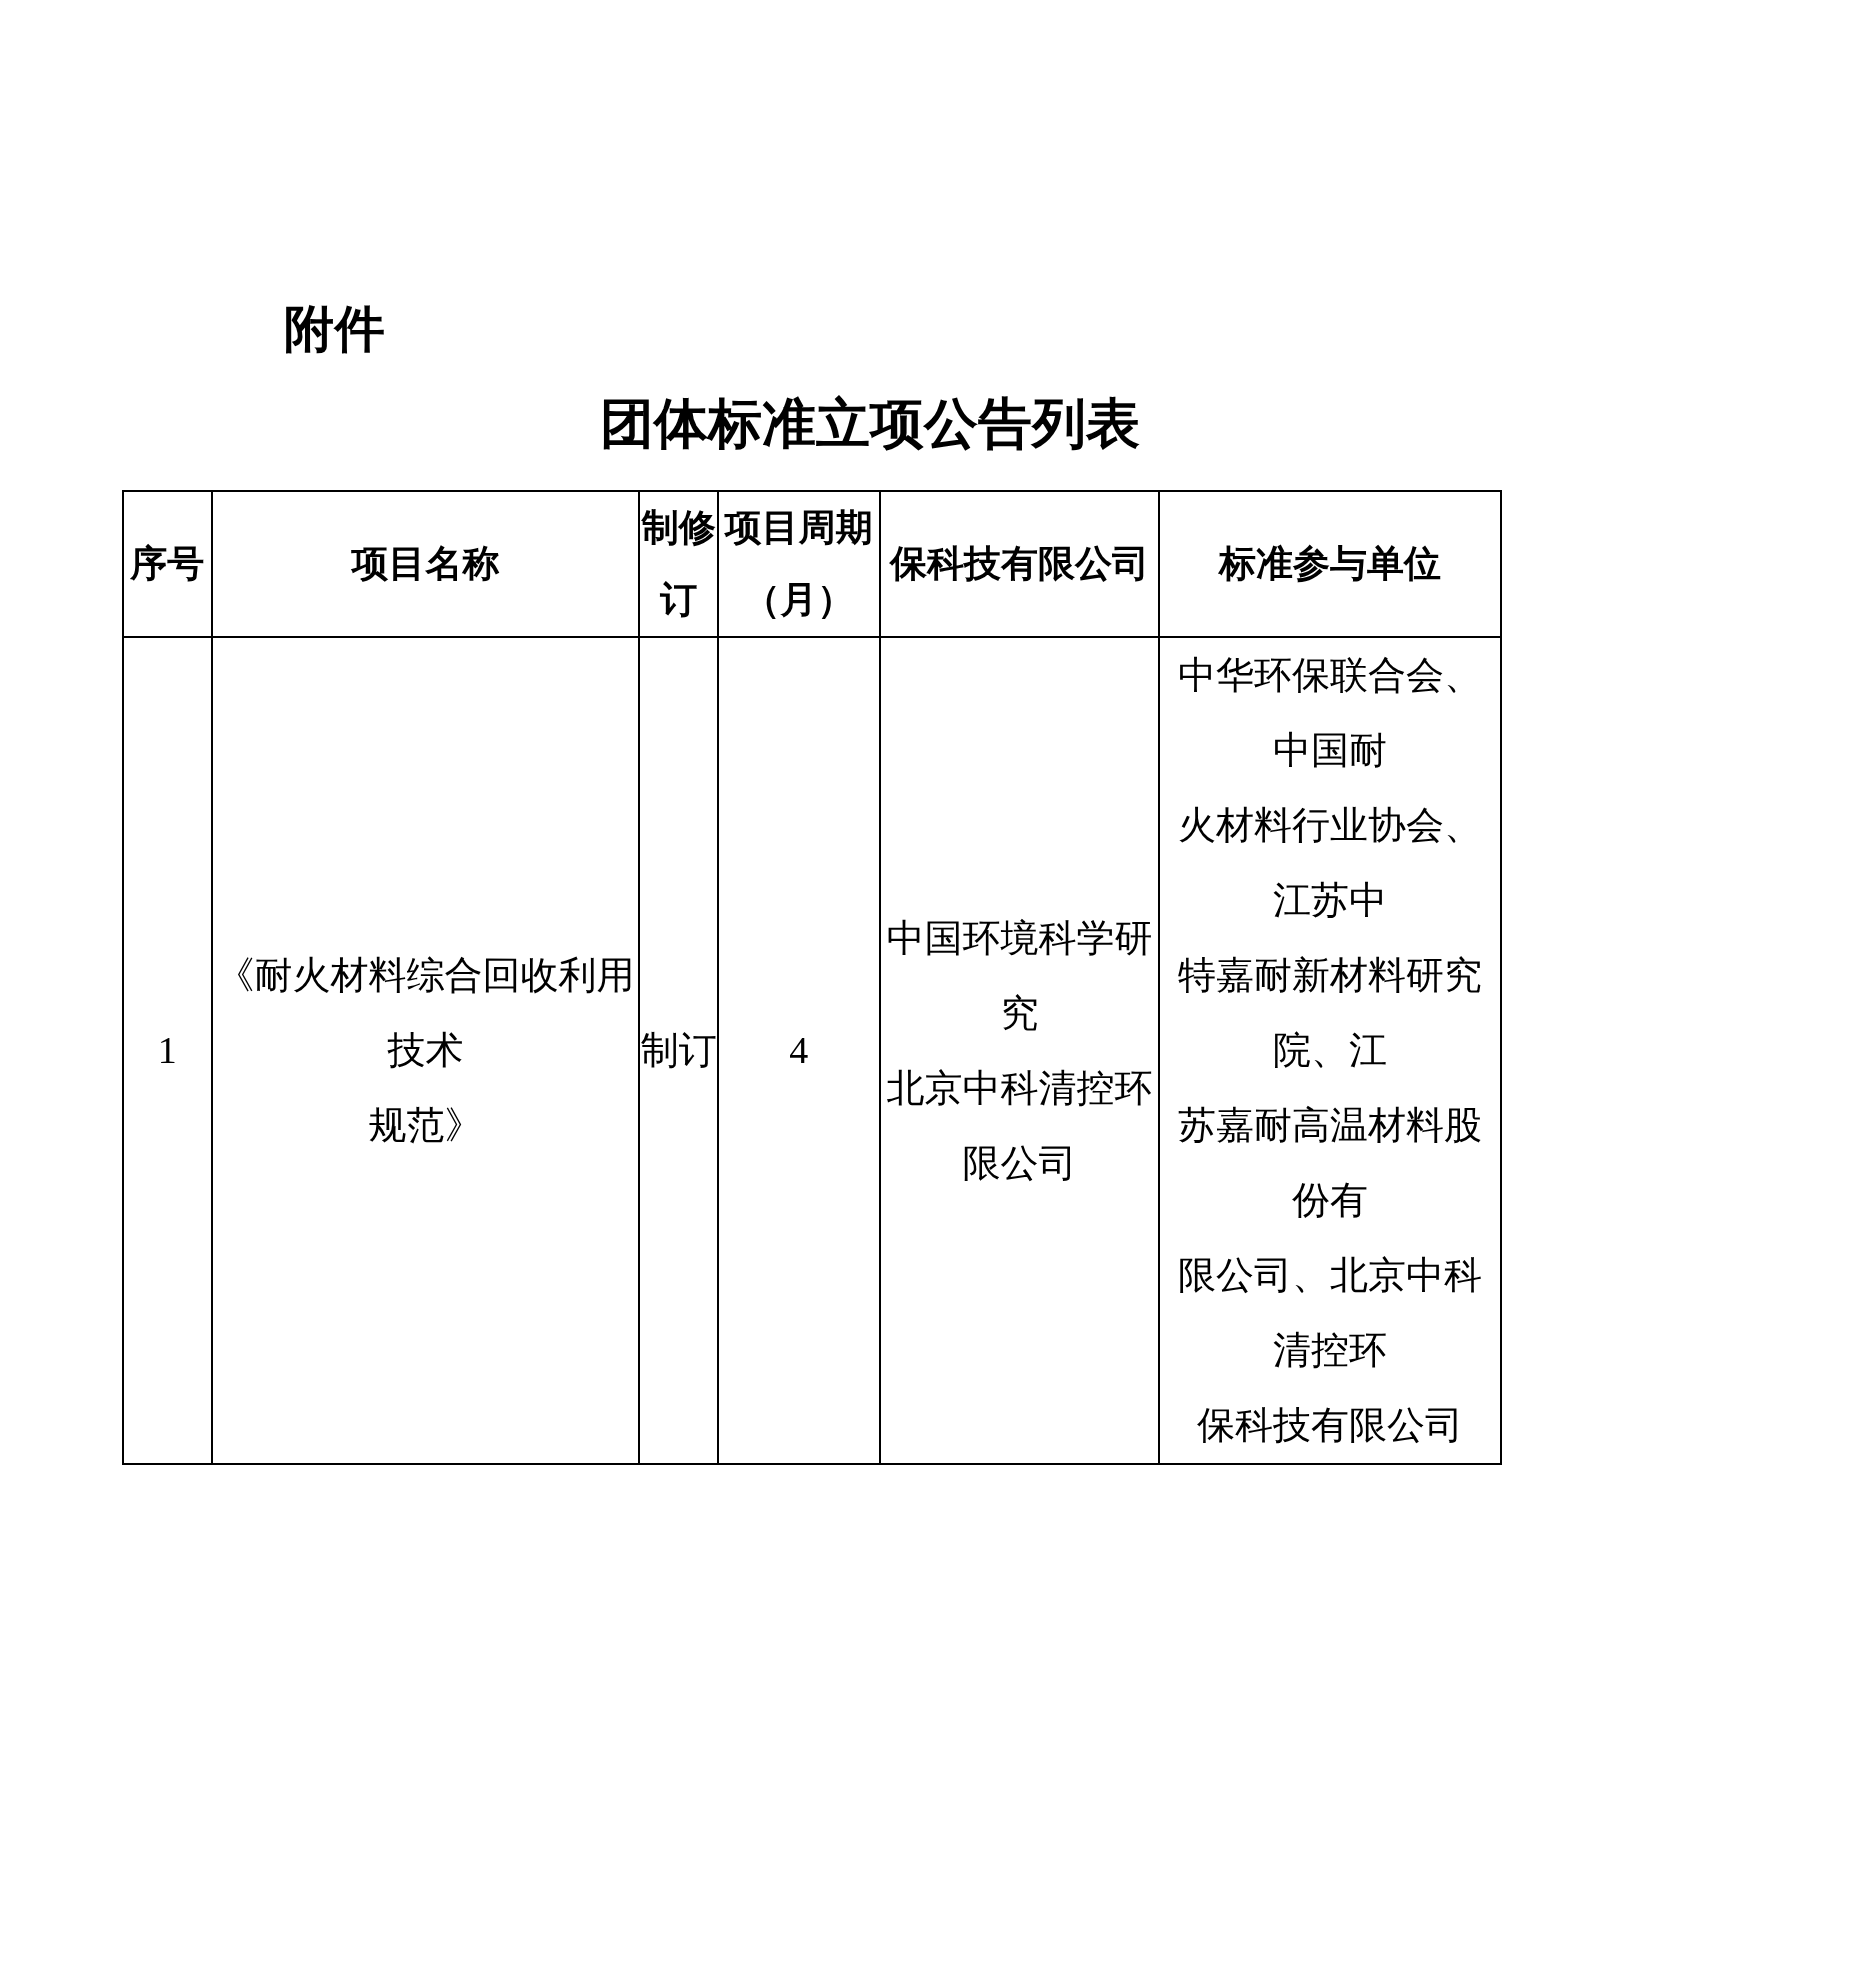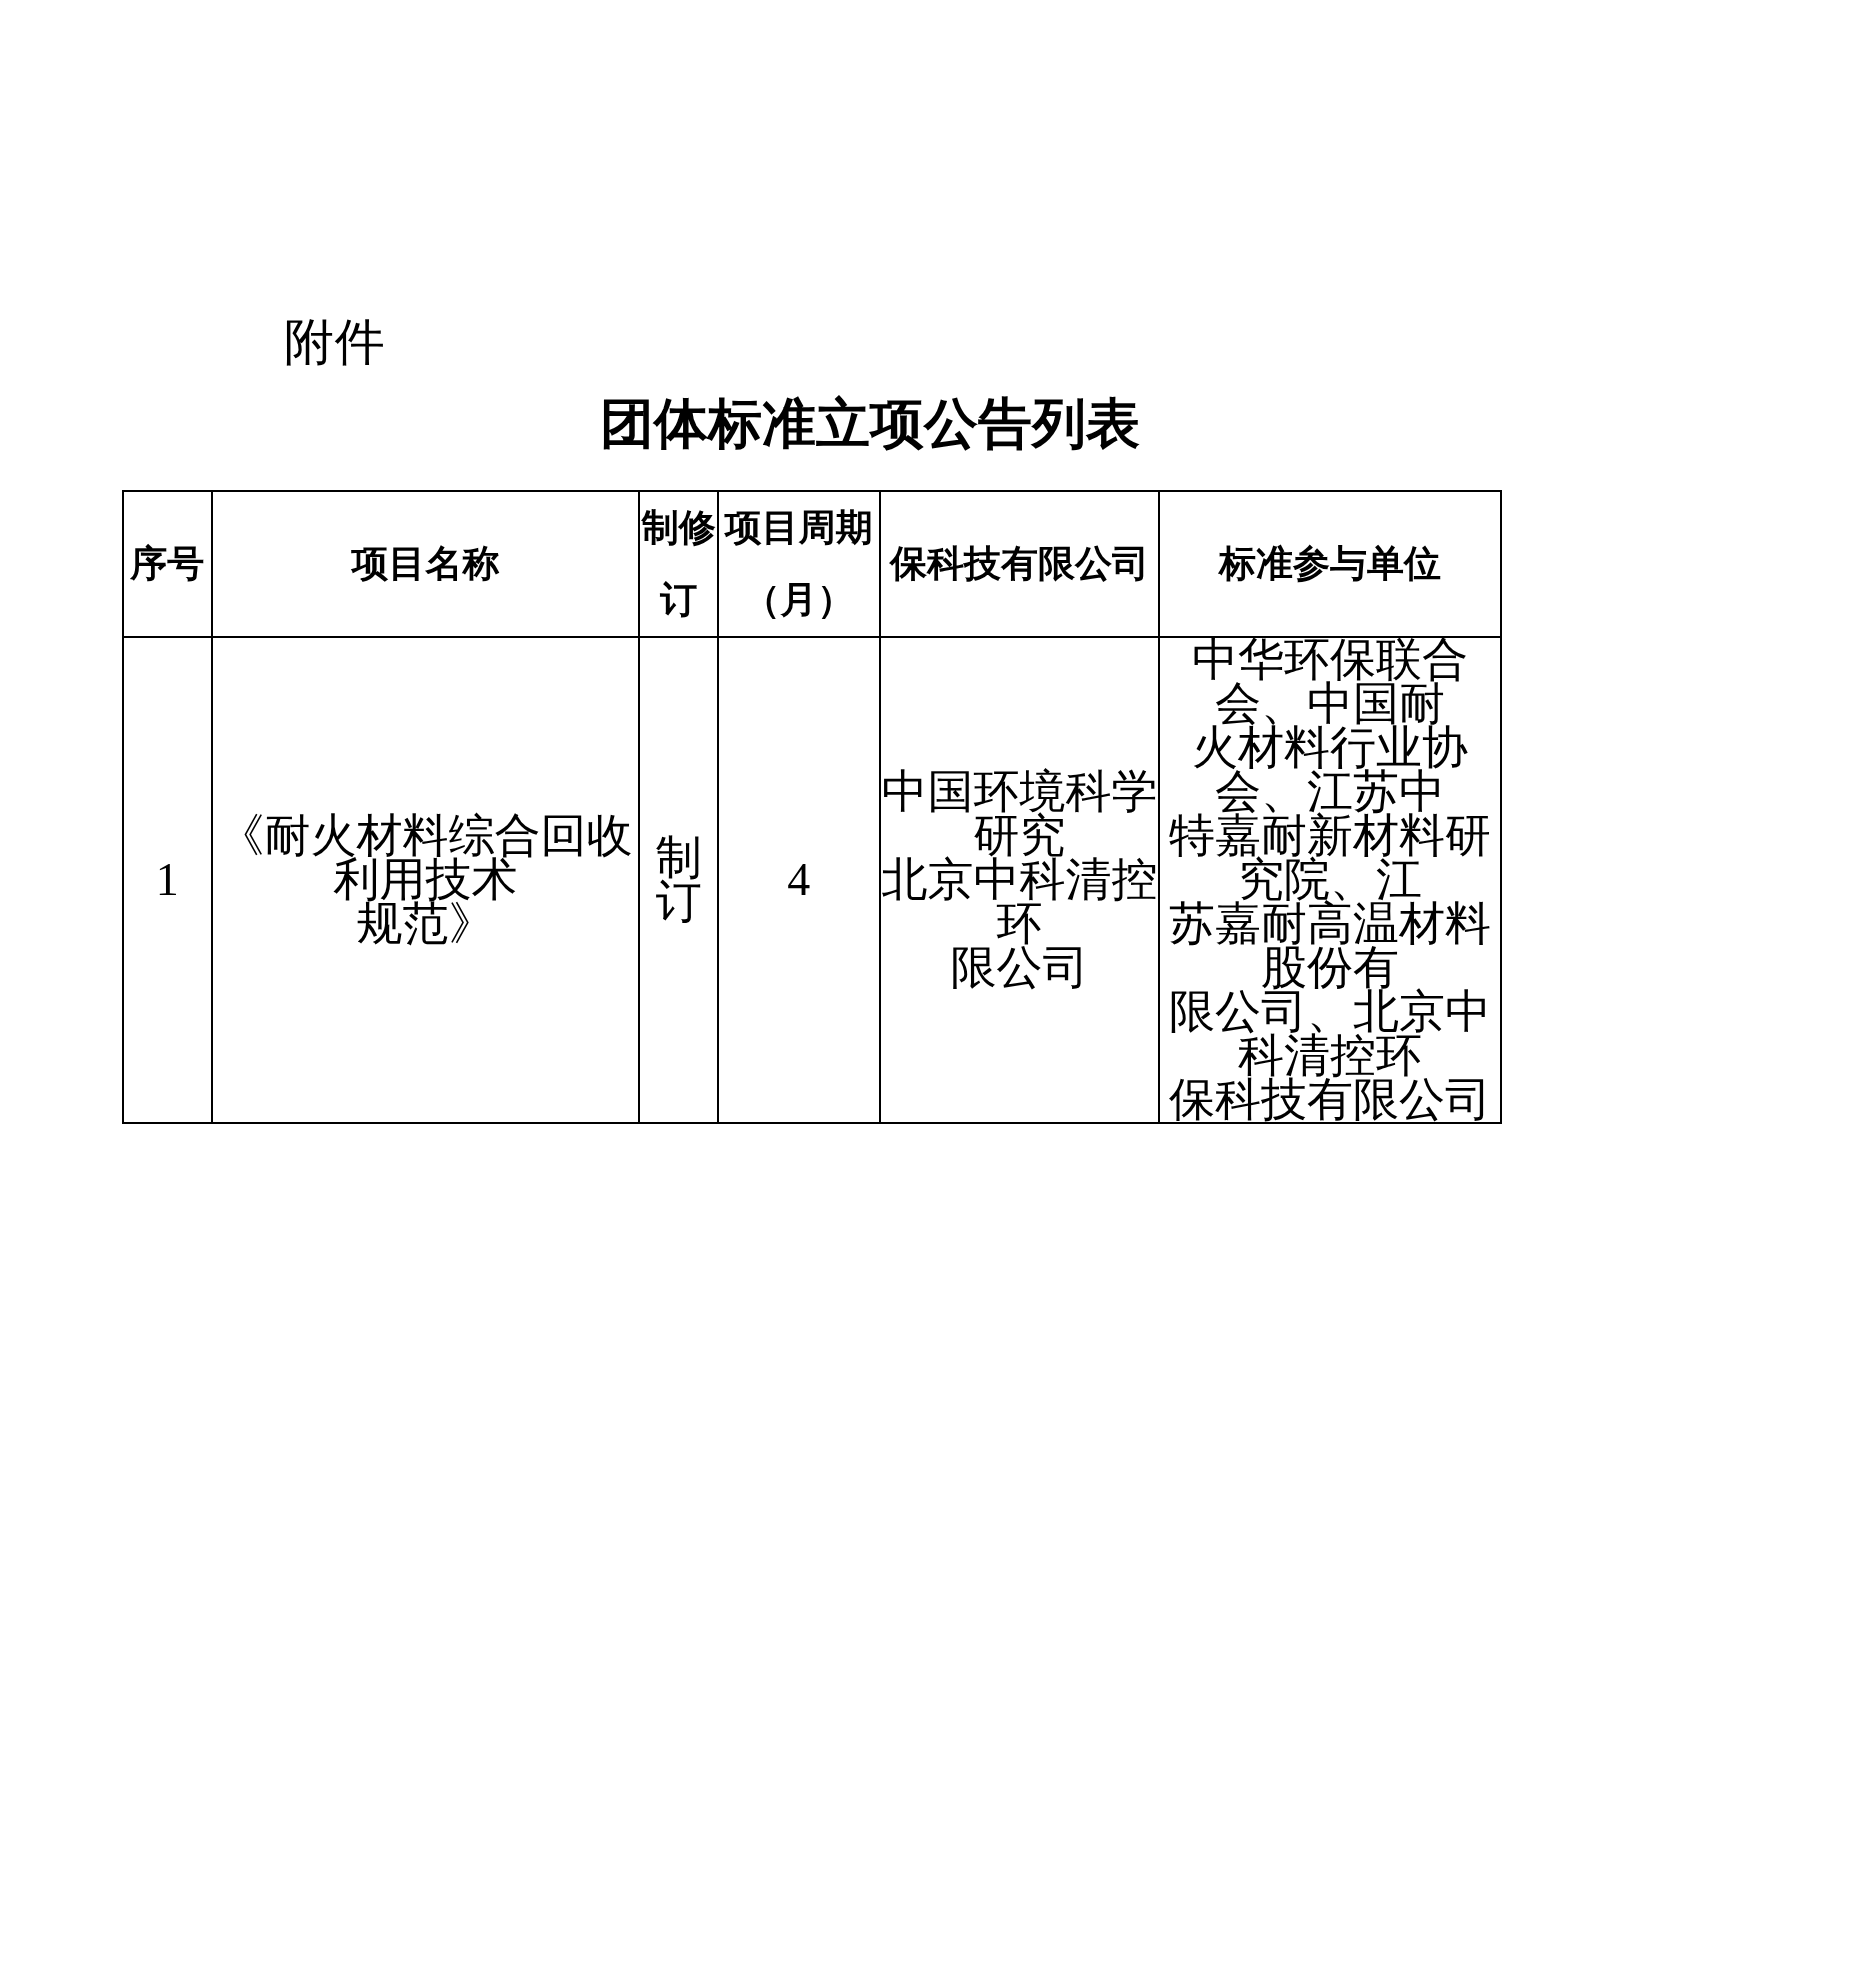--- a/index.html
+++ b/index.html
@@ -7,23 +7,23 @@
   body {
     position: relative;
     width: 1872px;
     height: 2647px;
     color: #000000;
     font-family: "Liberation Serif", "DejaVu Serif", serif;
   }
   .attachment-label {
     position: absolute;
     left: 284px;
-    top: 309px;
+    top: 296px;
     font-size: 50px;
-    font-weight: normal;
+    font-weight: bold;
     letter-spacing: 0.8px;
     white-space: nowrap;
   }
   .page-title {
     position: absolute;
     left: 0;
     top: 388px;
     width: 1740px;
     text-align: center;
     font-size: 54px;
@@ -55,22 +55,22 @@
     padding: 0;
   }
   .doc-table thead tr { height: 145px; }
   .doc-table tbody tr { height: 449px; }
   .doc-table th {
     font-size: 37px;
     line-height: 72px;
     font-weight: bold;
   }
   .doc-table td {
-    font-size: 46px;
-    line-height: 44px;
+    font-size: 38px;
+    line-height: 75px;
     font-weight: normal;
   }
 </style>
 </head>
 <body>
 
 <div class="attachment-label">附件</div>
 
 <div class="page-title">团体标准立项公告列表</div>
 

